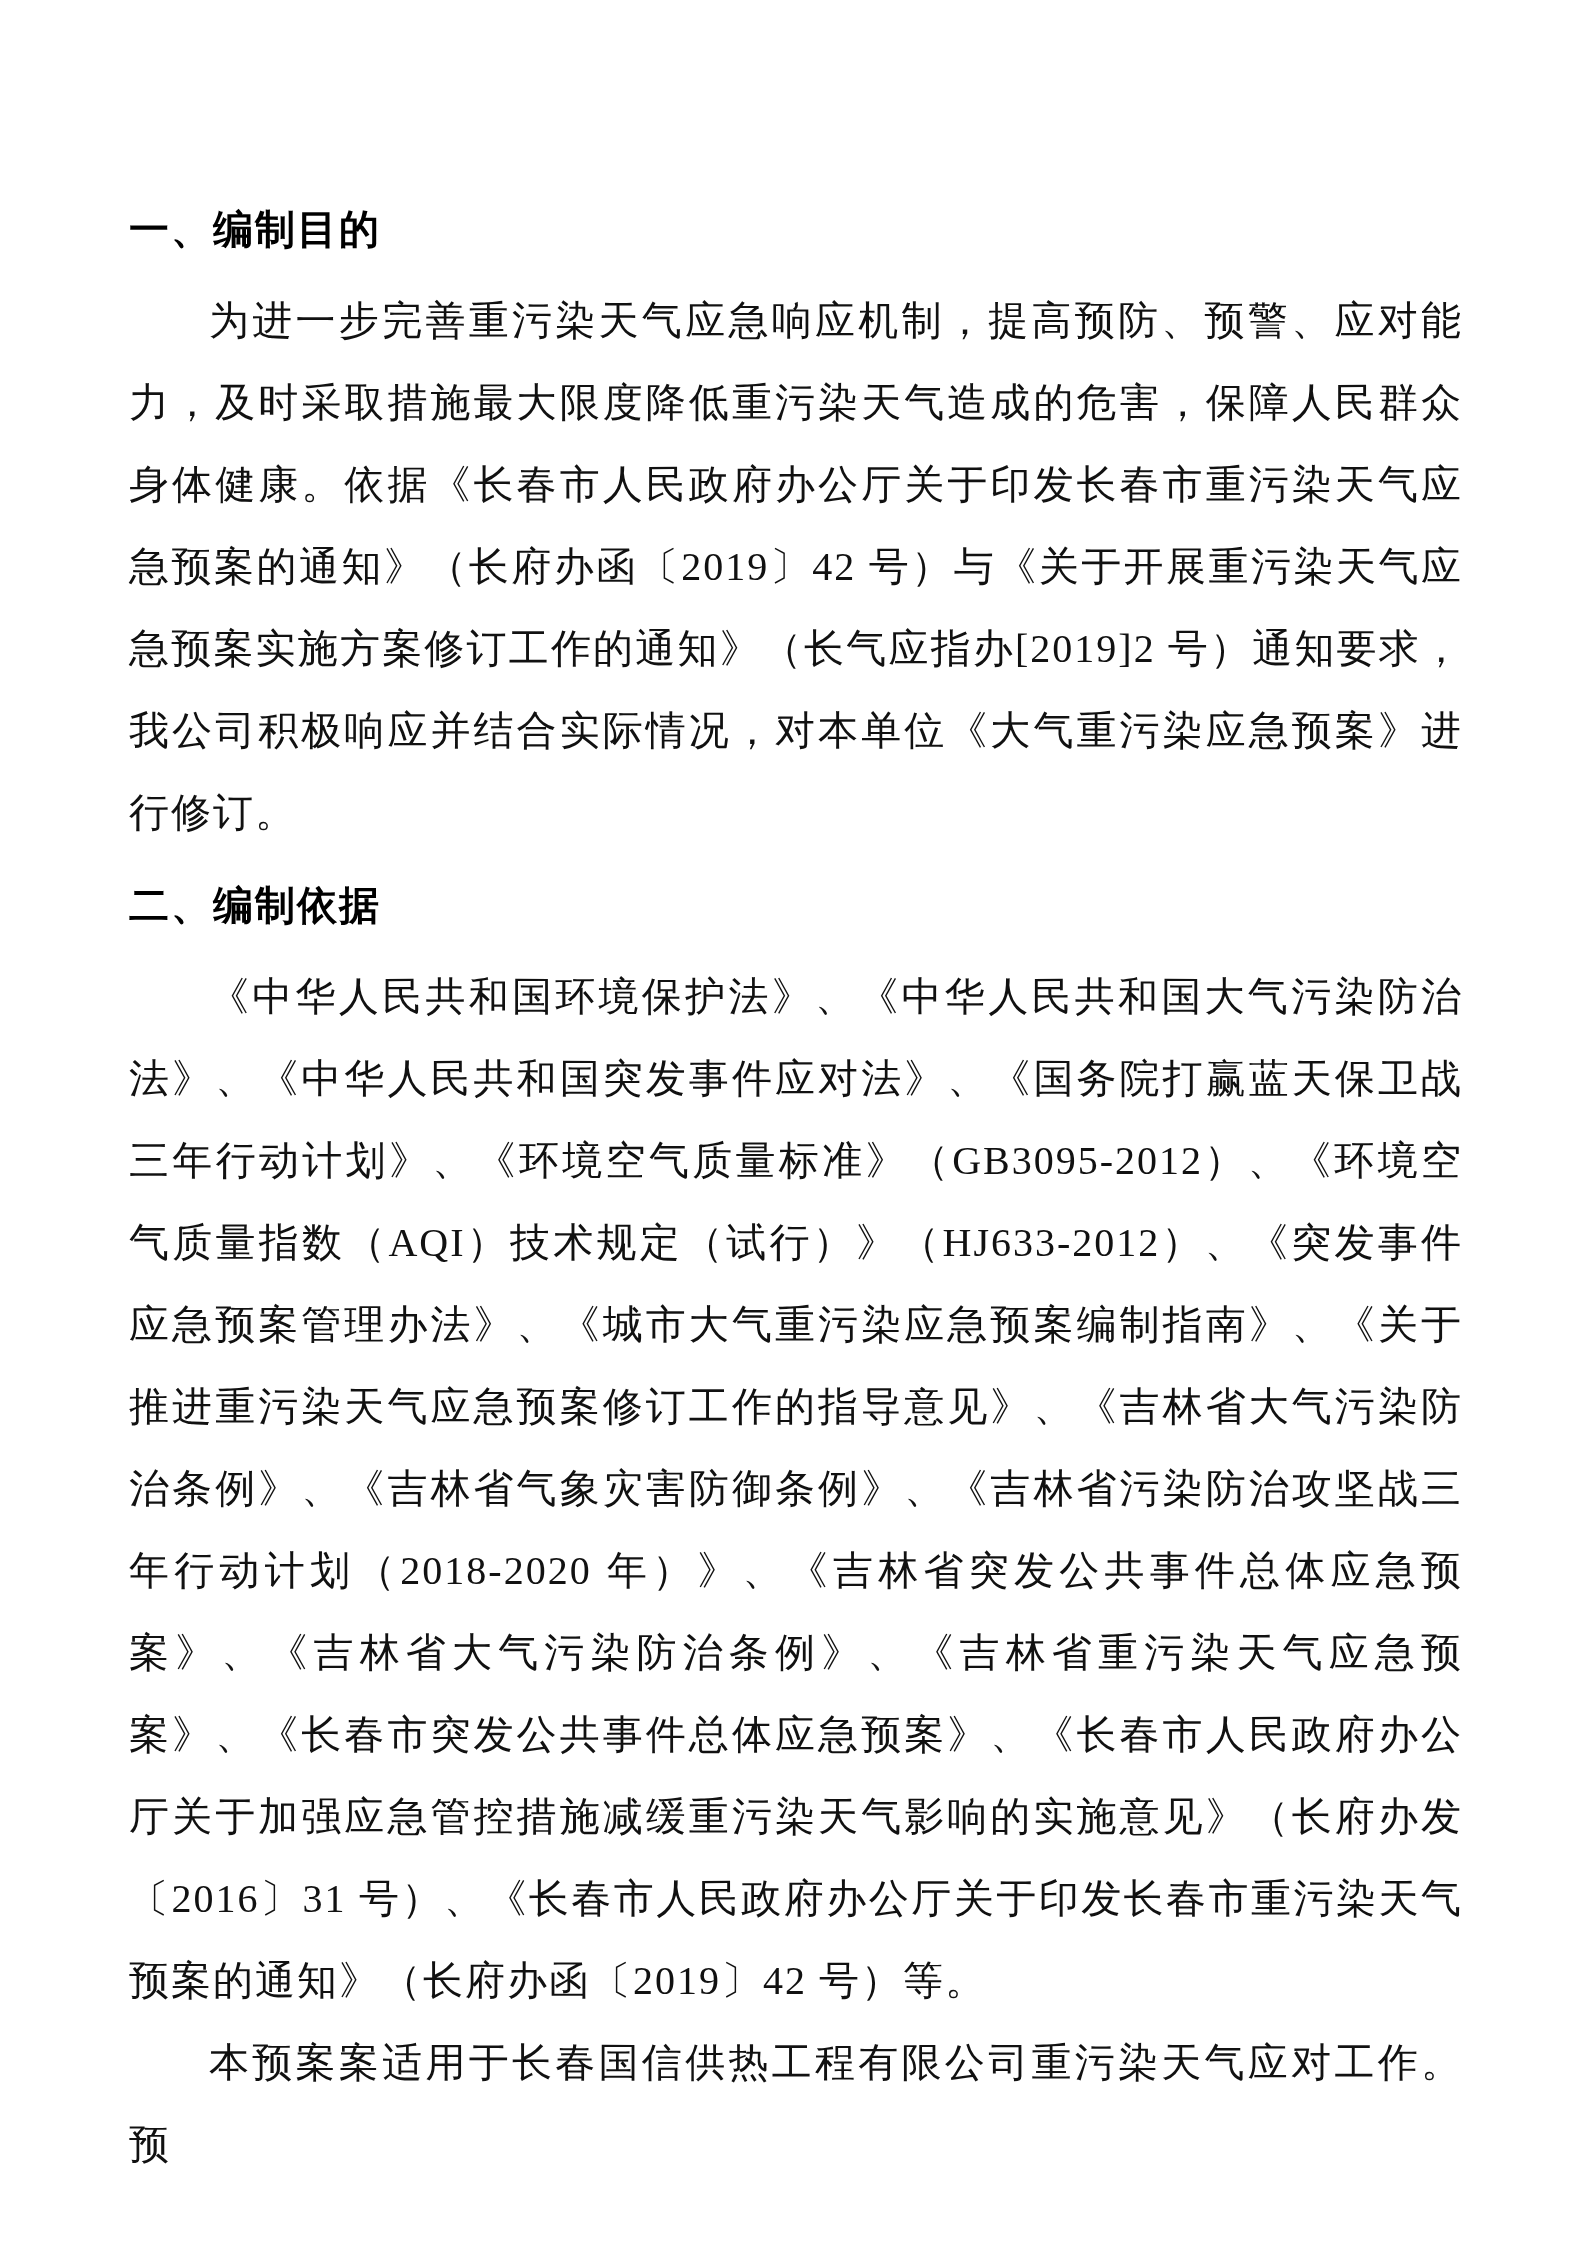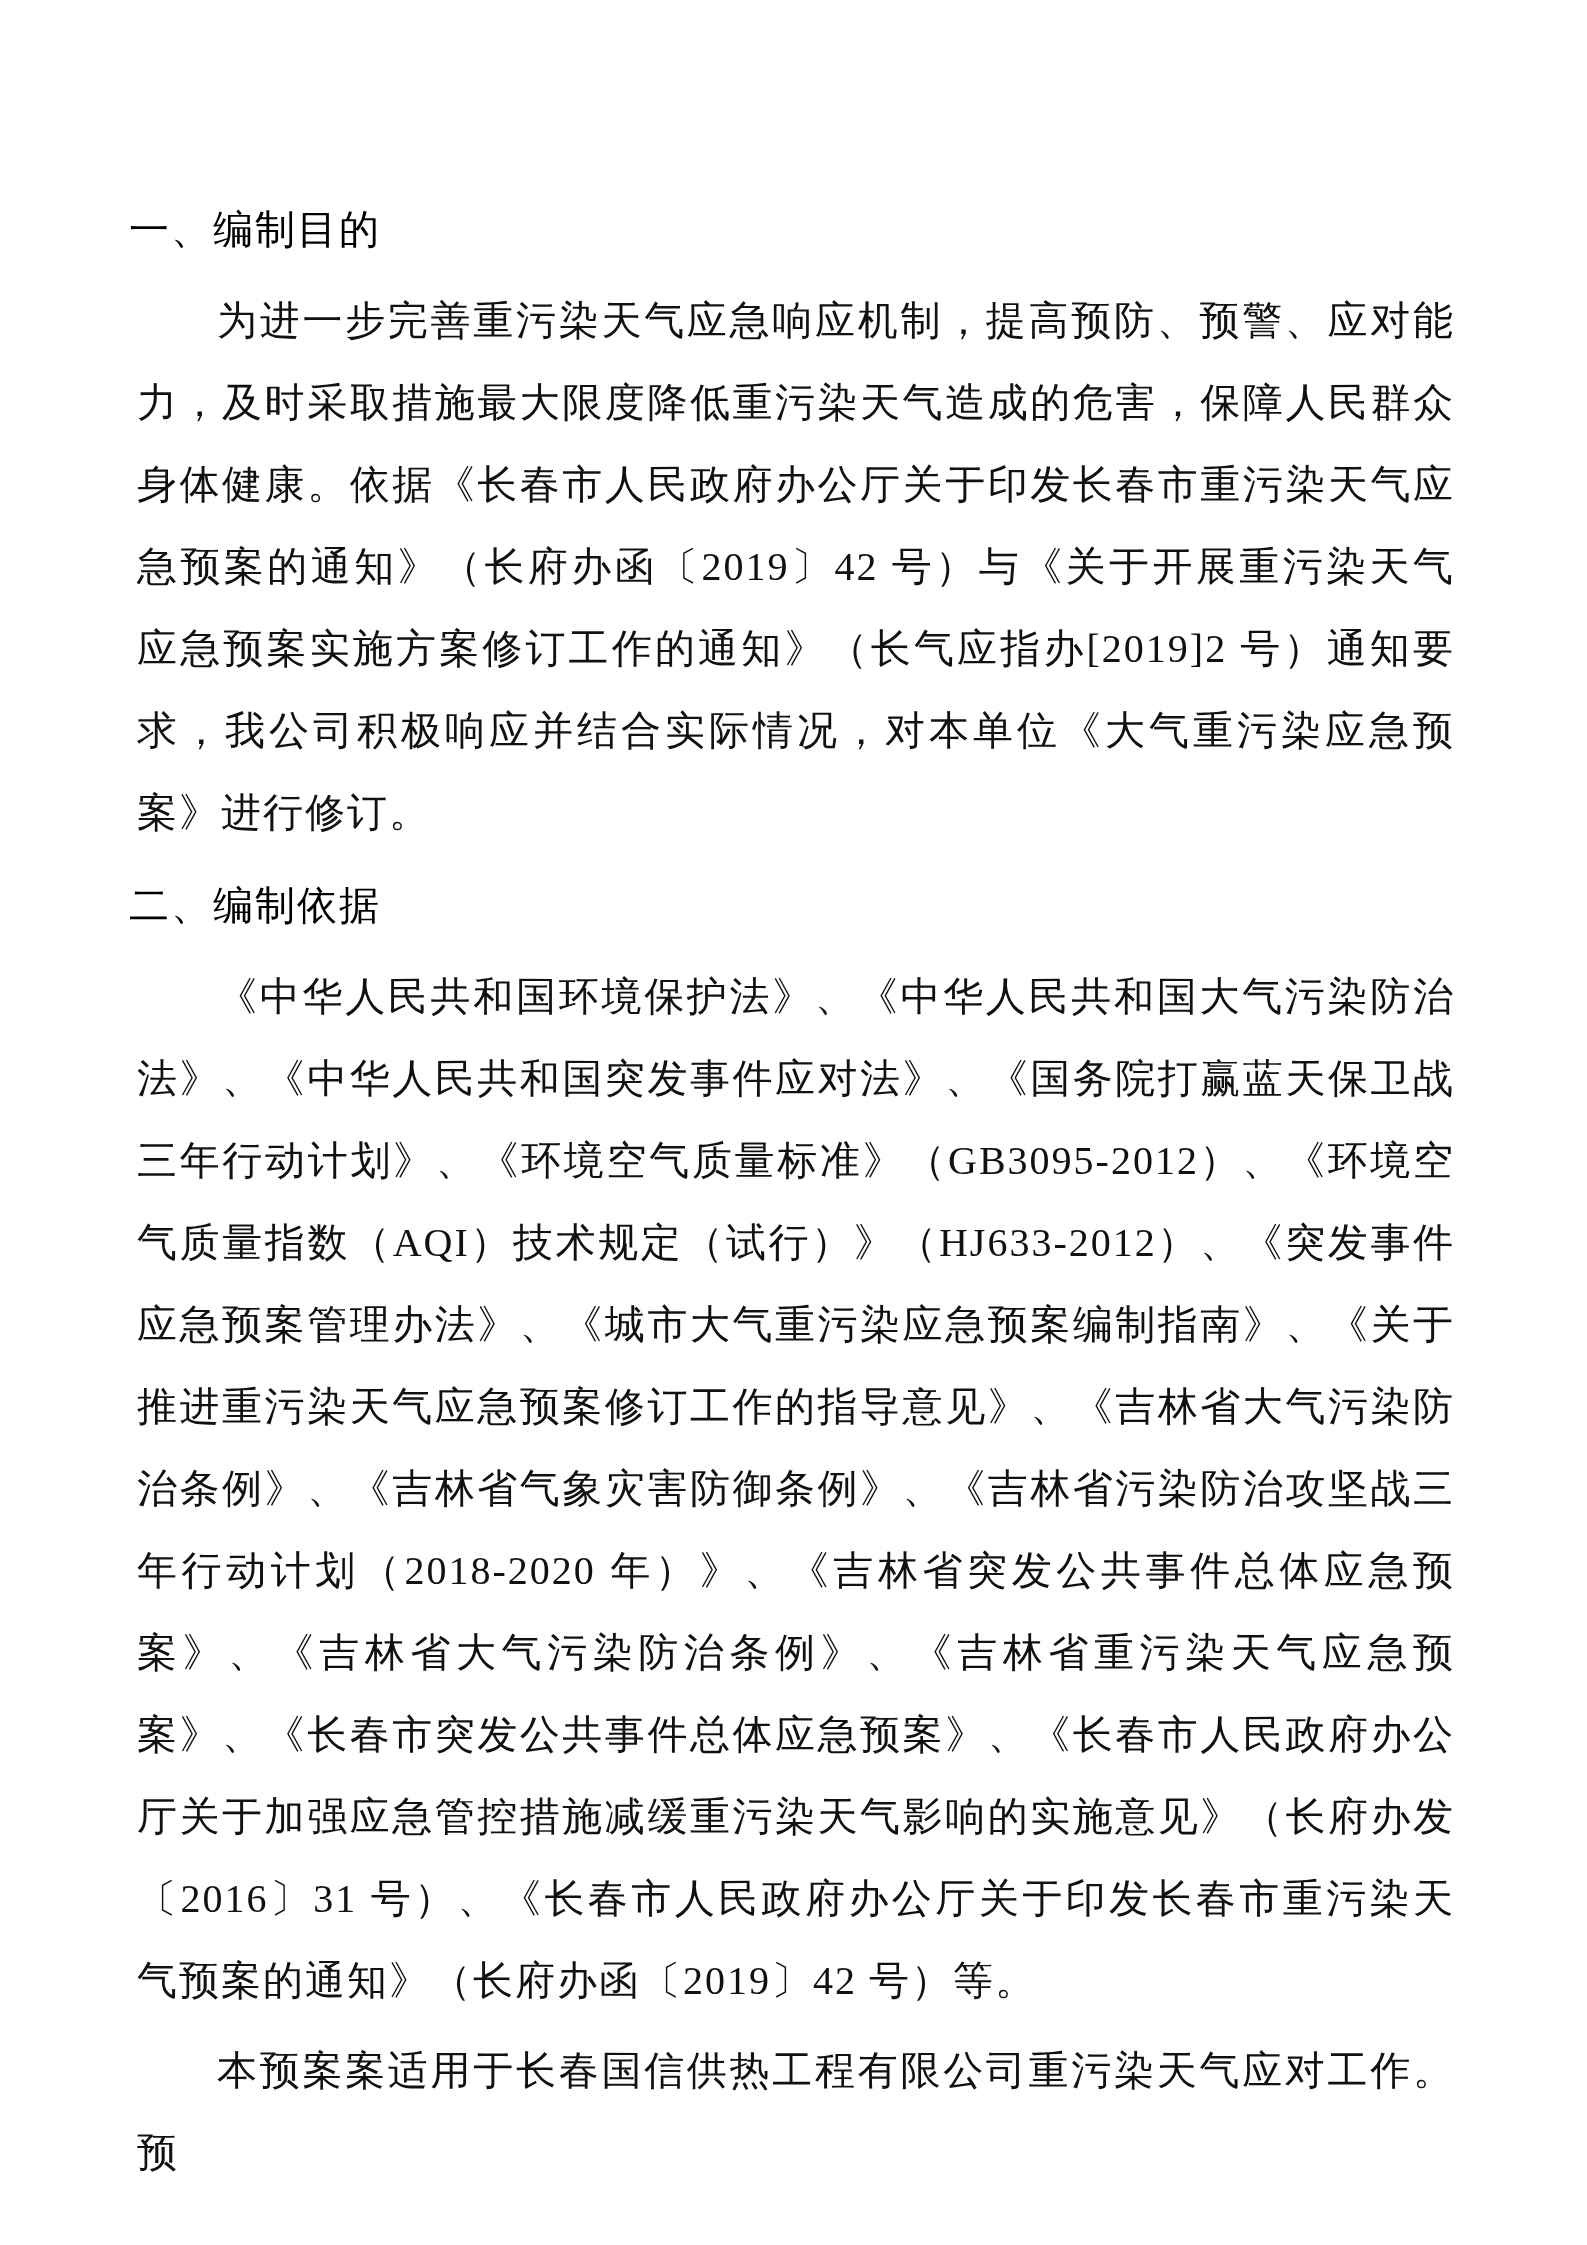--- a/index.html
+++ b/index.html
@@ -16,33 +16,33 @@
     overflow: hidden;
   }
   .page {
     position: absolute;
     left: 129px;
     top: 178px;
     width: 1334px;
   }
   .section-heading {
     font-family: "Liberation Sans", "DejaVu Sans", sans-serif;
-    font-weight: normal;
+    font-weight: bold;
     font-size: 40px;
     line-height: 82px;
     margin: 10px 0;
     color: #000000;
     letter-spacing: 2px;
     white-space: nowrap;
   }
   .body-paragraph {
     font-size: 40px;
     line-height: 82px;
     letter-spacing: 2px;
-    margin: 8px;
+    margin: 0;
     text-indent: 2em;
     text-align: justify;
     text-align-last: left;
     text-justify: inter-character;
     word-break: break-all;
     color: #111111;
   }
 </style>
 </head>
 <body>

